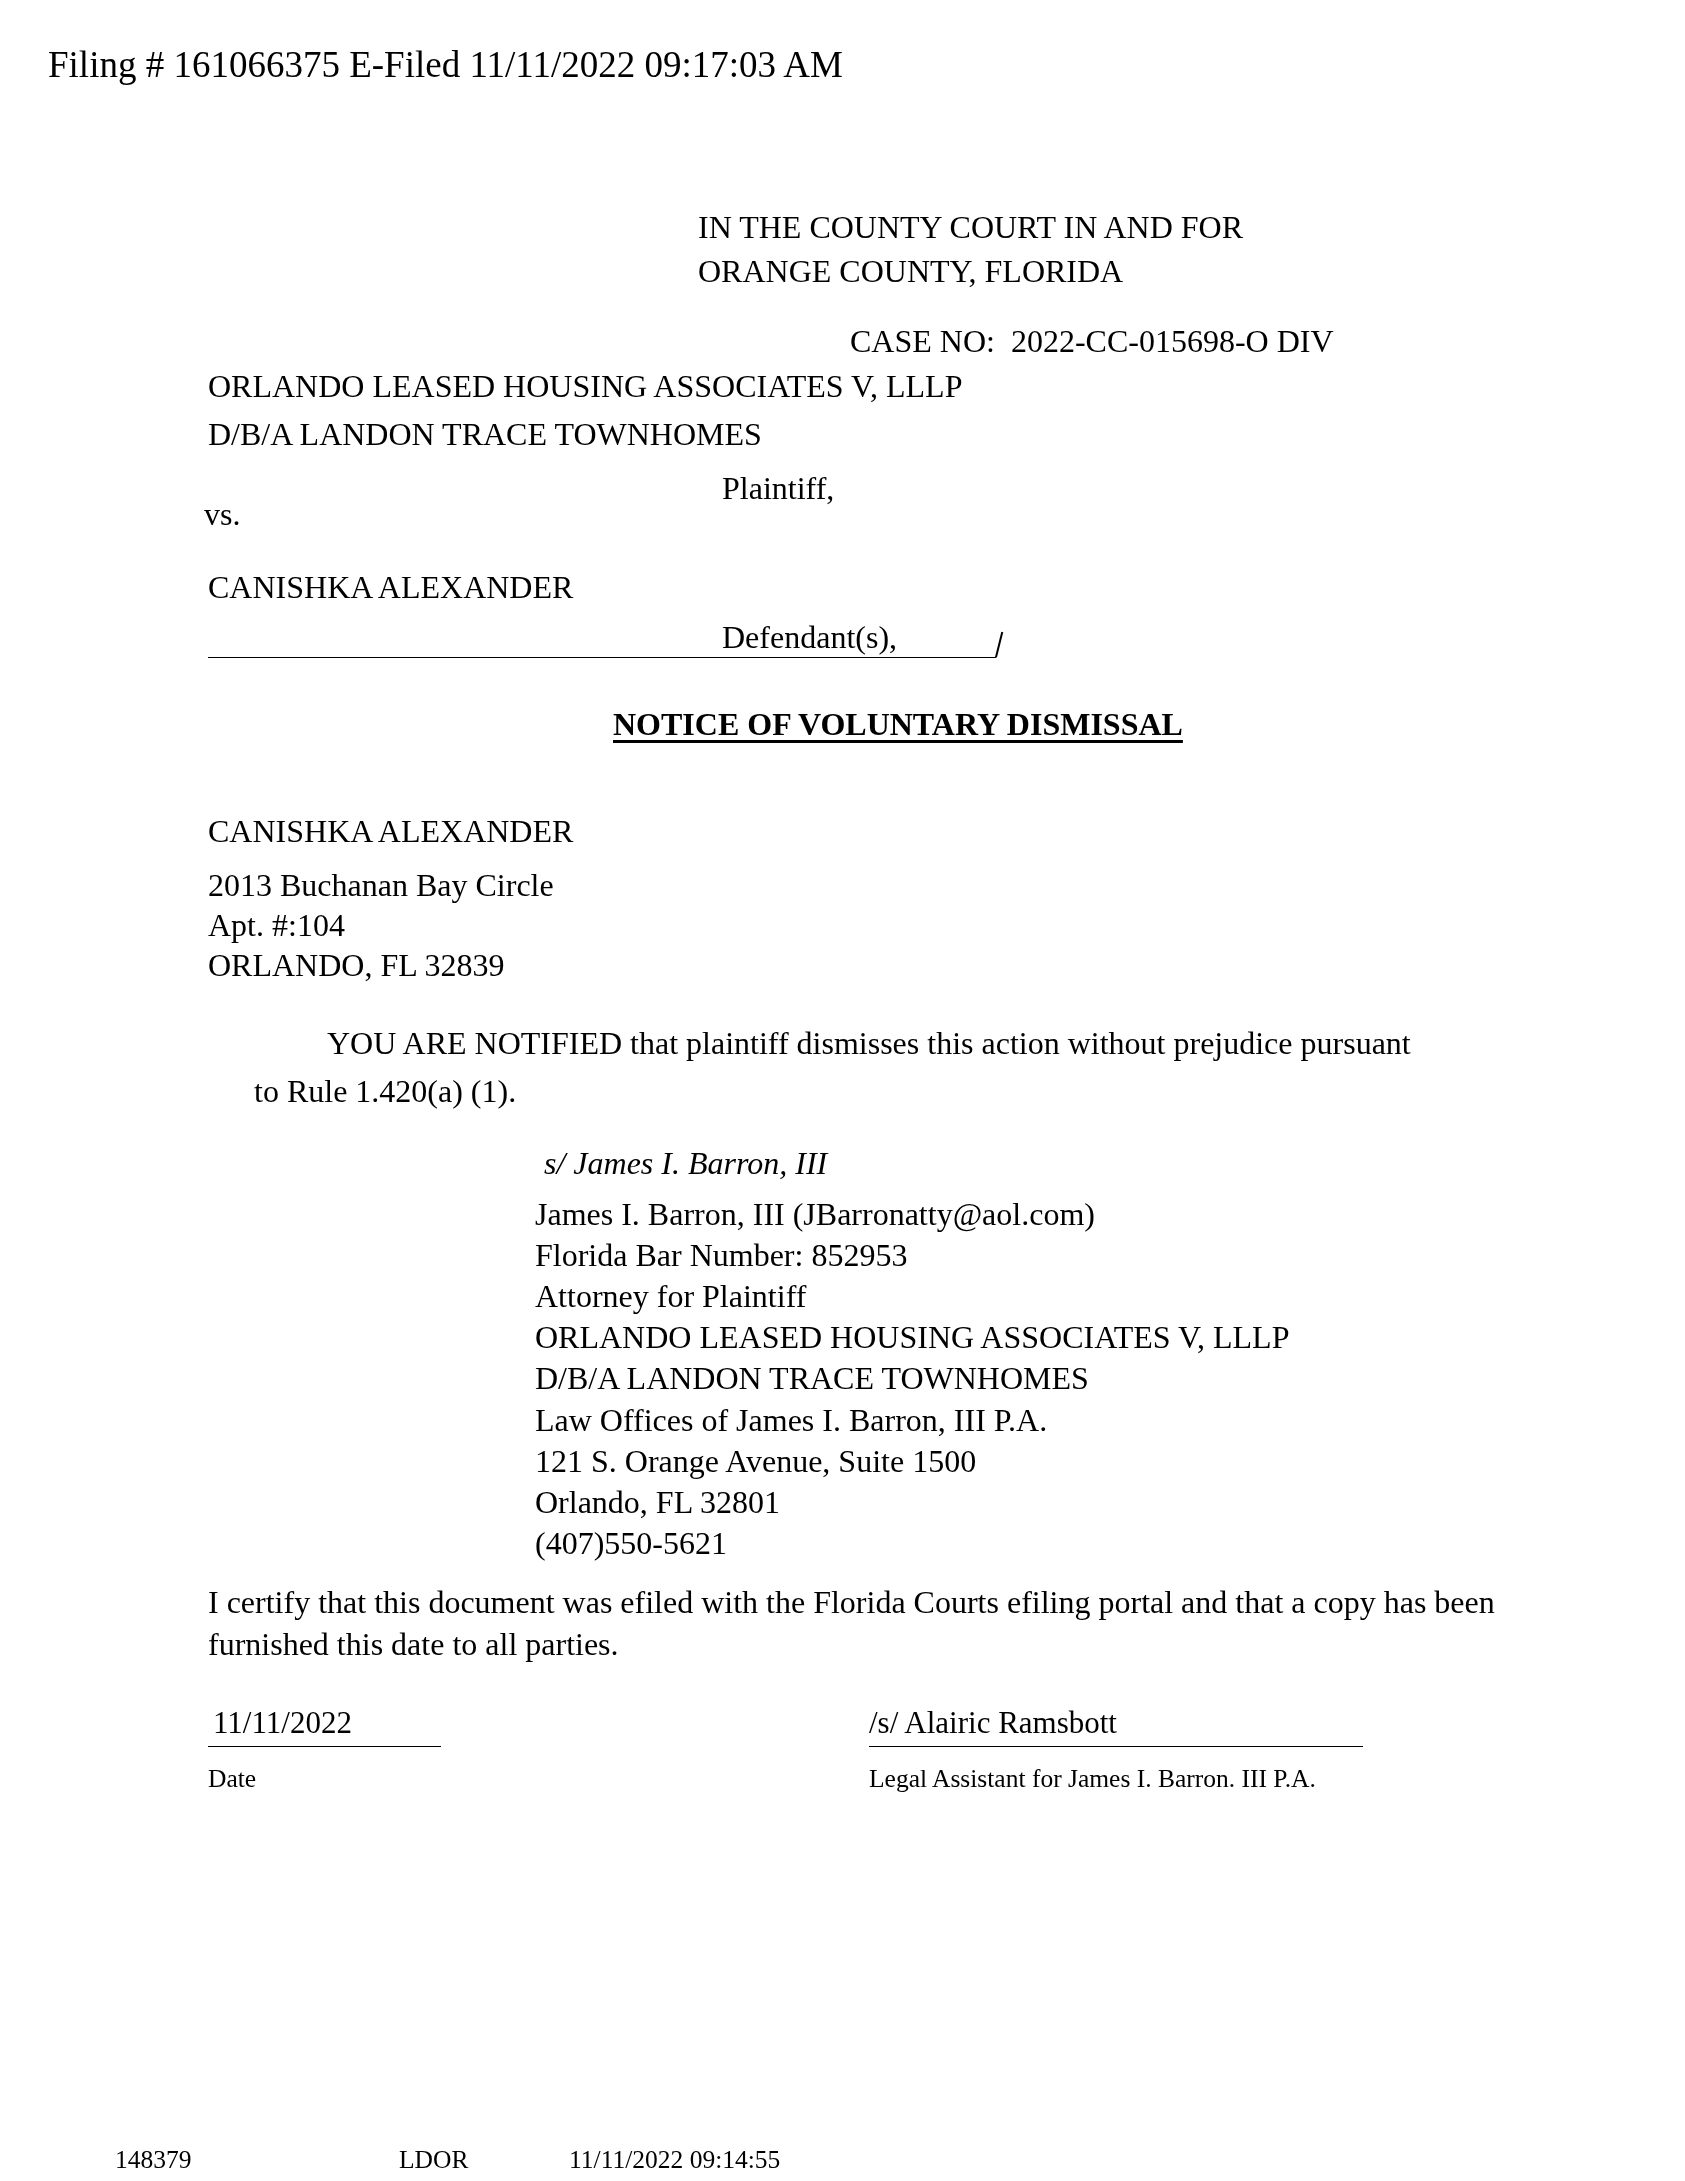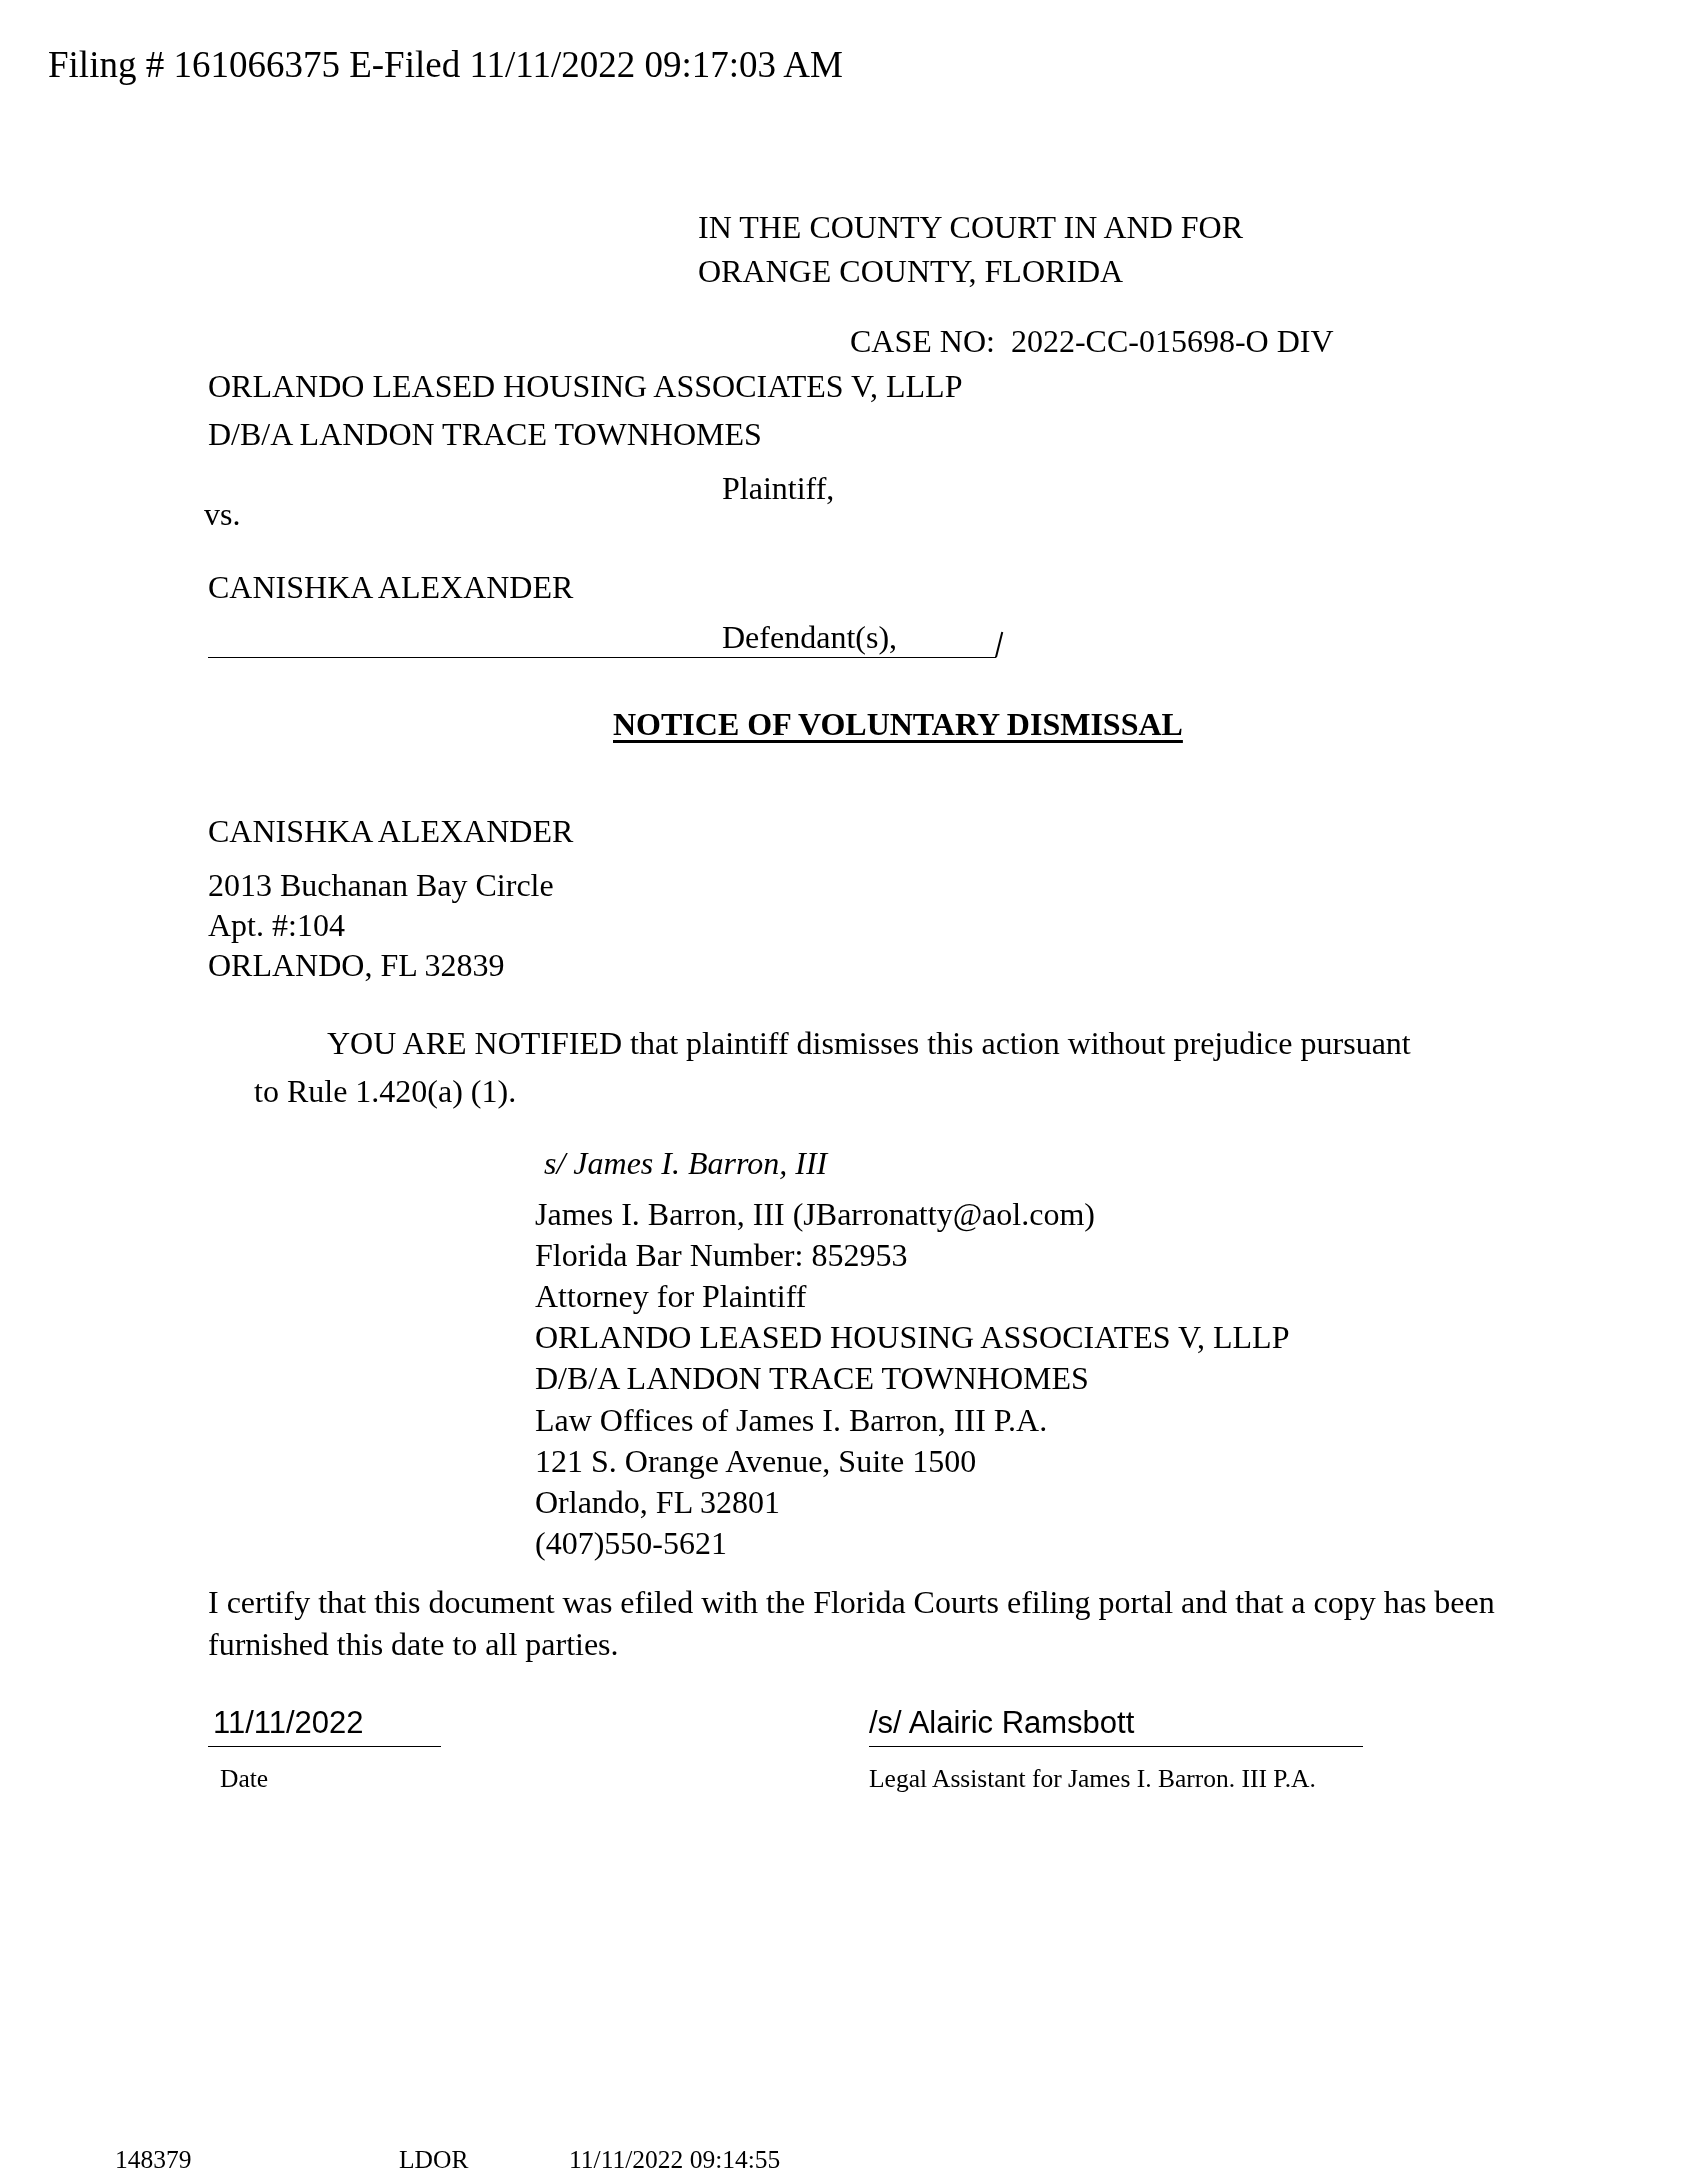--- a/index.html
+++ b/index.html
@@ -1,21 +1,21 @@
 <!DOCTYPE html>
 <html style="font-size:14px"><head>
 <meta charset="utf-8">
 <style>
   html, body { margin: 0; padding: 0; background: #ffffff; }
   body { width: 1685px; height: 2181px; position: relative; overflow: hidden;
          font-family: "Liberation Serif", "DejaVu Serif", serif; color: #000; }
   .abs { position: absolute; white-space: nowrap; line-height: 1; }
   .t36 { font-size: 32px; }
   .t42 { font-size: 37px; }
-  .sans { font-family: Liberation Sans, sans-serif; text-align: right; }
+  .sans { font-family: Liberation Serif, serif; text-align: right; }
   .it { font-style: italic; }
   .title { font-weight: bold; text-decoration: underline; text-decoration-thickness: 2.6px; text-underline-offset: 5.3px; }
   .rule { position: absolute; height: 0; border-top: 1.8px solid #000; }
   .slash { position: absolute; width: 1.8px; height: 26px; background: #000; transform: rotate(14deg); transform-origin: bottom left; }
   .small { font-size: 25.5px; }
   .foot { font-size: 25.5px; }
 </style>
 </head>
 <body>
 
@@ -61,21 +61,21 @@
   <div class="abs t36" style="left:535px; top:1404px;">Law Offices of James I. Barron, III P.A.</div>
   <div class="abs t36" style="left:535px; top:1445px;">121 S. Orange Avenue, Suite 1500</div>
   <div class="abs t36" style="left:535px; top:1486px;">Orlando, FL  32801</div>
   <div class="abs t36" style="left:535px; top:1527px;">(407)550-5621</div>
 
   <div class="abs t36" style="left:208px; top:1586px;">I certify that this document was efiled with the Florida Courts efiling portal and that a copy has been</div>
   <div class="abs t36" style="left:208px; top:1628px;">furnished this date to all parties.</div>
 
   <div class="abs sans" style="left:213px; top:1707px; font-size:31px;">11/11/2022</div>
   <div class="rule" style="left:208px; top:1746px; width:233px;"></div>
-  <div class="abs small" style="left:208px; top:1766px;margin-left:12px;">Date</div>
+  <div class="abs small" style="left:208px; top:1766px;">Date</div>
 
   <div class="abs sans" style="left:869px; top:1707px; font-size:31px;">/s/ Alairic Ramsbott</div>
   <div class="rule" style="left:869px; top:1746px; width:494px;"></div>
   <div class="abs small" style="left:869px; top:1766px;">Legal Assistant for James I. Barron. III P.A.</div>
 
   <div class="abs foot" style="left:115px; top:2147px;">148379</div>
   <div class="abs foot" style="left:399px; top:2147px;">LDOR</div>
   <div class="abs foot" style="left:569px; top:2147px;">11/11/2022 09:14:55</div>
 
 </div>

